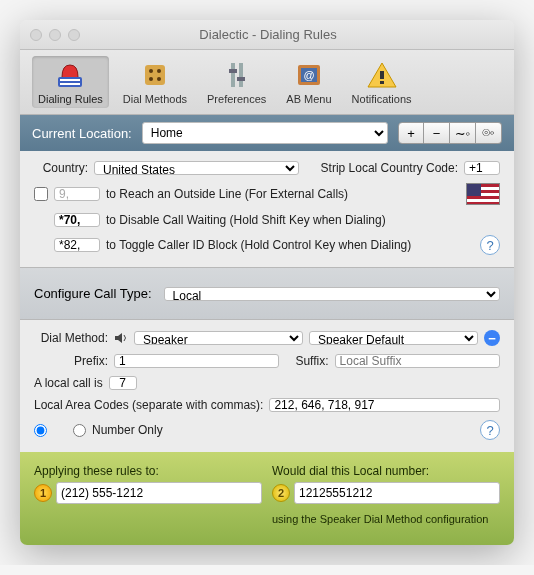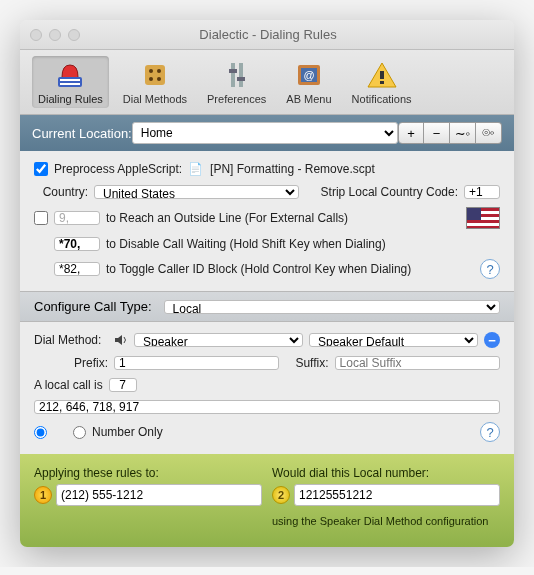--- a/index.html
+++ b/index.html
@@ -9,37 +9,37 @@
 .titlebar { height: 30px; display: flex; align-items: center; padding: 0 10px; background: linear-gradient(#ebebeb,#dcdcdc); border-bottom: 1px solid #bdbdbd; }
 .traffic { display: flex; gap: 7px; }
 .dot { width: 12px; height: 12px; border-radius: 50%; background: #d7d7d7; border: 1px solid #c0c0c0; }
 .title { flex: 1; text-align: center; font-size: 13px; color: #666; margin-left: -48px; }
 
 .toolbar { display: flex; padding: 6px 12px 6px 12px; gap: 8px; background: linear-gradient(#e8e8e8,#d9d9d9); border-bottom: 1px solid #b5b5b5; }
 .tool { display: flex; flex-direction: column; align-items: center; gap: 2px; padding: 3px 6px; border-radius: 4px; font-size: 11px; color: #333; cursor: default; }
 .tool.sel { background: #c8c8c8; box-shadow: inset 0 1px 3px rgba(0,0,0,0.2); color: #222; }
 .tool .tic { width: 32px; height: 32px; display: flex; align-items: center; justify-content: center; }
 
-.bluebar { background: linear-gradient(#6f8ca1,#5b7a91); padding: 7px 12px; display: flex; align-items: center; gap: 0; }
+.bluebar { background: linear-gradient(#6f8ca1,#5b7a91); padding: 7px 12px; display: flex; align-items: center; gap: 10px; }
 .bluebar .lbl { color: #fff; font-size: 13px; }
 .bluebar select { flex: 1; height: 22px; font-size: 12px; }
 .segbtns { display: flex; }
 .segbtns button { width: 26px; height: 22px; background: linear-gradient(#fcfcfc,#e3e3e3); border: 1px solid #9a9a9a; font-size: 13px; display:flex;align-items:center;justify-content:center; }
 .segbtns button:first-child { border-radius: 4px 0 0 4px; }
 .segbtns button:last-child { border-radius: 0 4px 4px 0; border-left:none; }
 .segbtns button + button { border-left: none; }
 
 .panel { padding: 10px 14px; font-size: 12px; color: #222; }
 .row { display: flex; align-items: center; gap: 6px; margin-bottom: 8px; }
 .label { white-space: nowrap; }
 select, input[type=text] { height: 14px; border: 1px solid #bcbcbc; border-radius: 3px; padding: 0 4px; font-size: 12px; background: #fff; }
 input[type=checkbox] { width: 14px; height: 14px; }
 .help { width: 20px; height: 20px; border-radius: 50%; border: 1px solid #7aa9d8; color: #3a77b7; display: inline-flex; align-items: center; justify-content: center; font-size: 13px; background: #fff; }
 
-.graybar { background: linear-gradient(#d5d8db,#c8ccd0); border-top: 1px solid #b8b8b8; border-bottom: 1px solid #b8b8b8; padding: 7px 14px; display: flex; align-items: center; gap: 12px; }
+.graybar { background: linear-gradient(#d5d8db,#c8ccd0); border-top: 1px solid #b8b8b8; border-bottom: 1px solid #b8b8b8; padding: 18px 14px; display: flex; align-items: center; gap: 12px; }
 
 .greenzone { background: linear-gradient(#c3d670,#8fb14a); padding: 12px 14px 18px 14px; font-size: 12px; color: #1a2a00; }
 .gcols { display: flex; gap: 10px; }
 .gcol { flex: 1; }
 .badge { width: 18px; height: 18px; border-radius: 50%; display: inline-flex; align-items: center; justify-content: center; font-weight: bold; font-size: 11px; color: #fff; flex-shrink:0; }
 .badge.b1 { background: radial-gradient(#ffdb4d,#f0a000); color:#5c3a00; border:1px solid #c78600;}
 .badge.b2 { background: radial-gradient(#ffe66b,#d9b500); color:#5c4a00; border:1px solid #b39500;}
 .gcol input { width: 100%; height: 22px; }
 
 .radio { width: 13px; height: 13px; }
@@ -126,26 +126,20 @@
     <div class="segbtns">
       <button>+</button>
       <button>−</button>
       <button>∼◦</button>
       <button>⌾◦</button>
     </div>
   </div>
 
   <div class="panel">
     <div class="row">
-      <input type="checkbox" checked="" style="">
-      <span class="label">Preprocess AppleScript:</span>
-      <span class="scpt">📄</span>
-      <span>[PN] Formatting - Remove.scpt</span>
-    </div>
-    <div class="row">
       <span class="label" style="width:54px;text-align:right">Country:</span>
       <select style="flex:1"><option>United States</option></select>
       <span style="width:10px"></span>
       <span class="label">Strip Local Country Code:</span>
       <input type="text" style="width: 36px;" value="+1">
     </div>
     <div class="row">
       <input type="checkbox" style="">
       <input type="text" style="width: 46px; color: rgb(170, 170, 170);" value="9,">
       <span>to Reach an Outside Line (For External Calls)</span>
@@ -166,21 +160,21 @@
     </div>
   </div>
 
   <div class="graybar">
     <span style="font-size:13px">Configure Call Type:</span>
     <select style="flex:1"><option>Local</option></select>
   </div>
 
   <div class="panel">
     <div class="row">
-      <span class="label" style="width:74px;">Dial Method:</span>
+      <span class="label" style="width:74px;text-align:right">Dial Method:</span>
       <span class="spkicon">
           <svg width="14" height="14" viewBox="0 0 14 14">
             <polygon points="1,5 4,5 8,2 8,12 4,9 1,9" fill="#444"></polygon>
             <path d="M10 4 Q13 7 10 10" stroke="#444" fill="none"></path>
           </svg>
         </span>
       <select style="flex:1"><option>Speaker</option></select>
       <select style="flex:1"><option>Speaker Default</option></select>
       <span class="minus-circle">−</span>
     </div>
@@ -188,20 +182,21 @@
       <span class="label" style="width:74px;text-align:right">Prefix:</span>
       <input type="text" style="flex: 1 1 0%;" value="1">
       <span class="label" style="margin-left:10px">Suffix:</span>
       <input type="text" style="flex: 1 1 0%;" placeholder="Local Suffix">
     </div>
     <div class="row">
       <span>A local call is</span>
       <input type="text" style="width: 28px; text-align: center;" value="7">
     </div>
     <div class="row">
+      <span>Local Area Codes (separate with commas):</span>
       <input type="text" style="flex: 1 1 0%;" value="212, 646, 718, 917">
     </div>
     <div class="row" style="margin-bottom:2px">
       <input type="radio" class="radio" checked="" style="">
       <span style="width:14px"></span>
       <input type="radio" class="radio" style="">
       <span>Number Only</span>
       <span style="flex:1"></span>
       <span class="help">?</span>
     </div>

